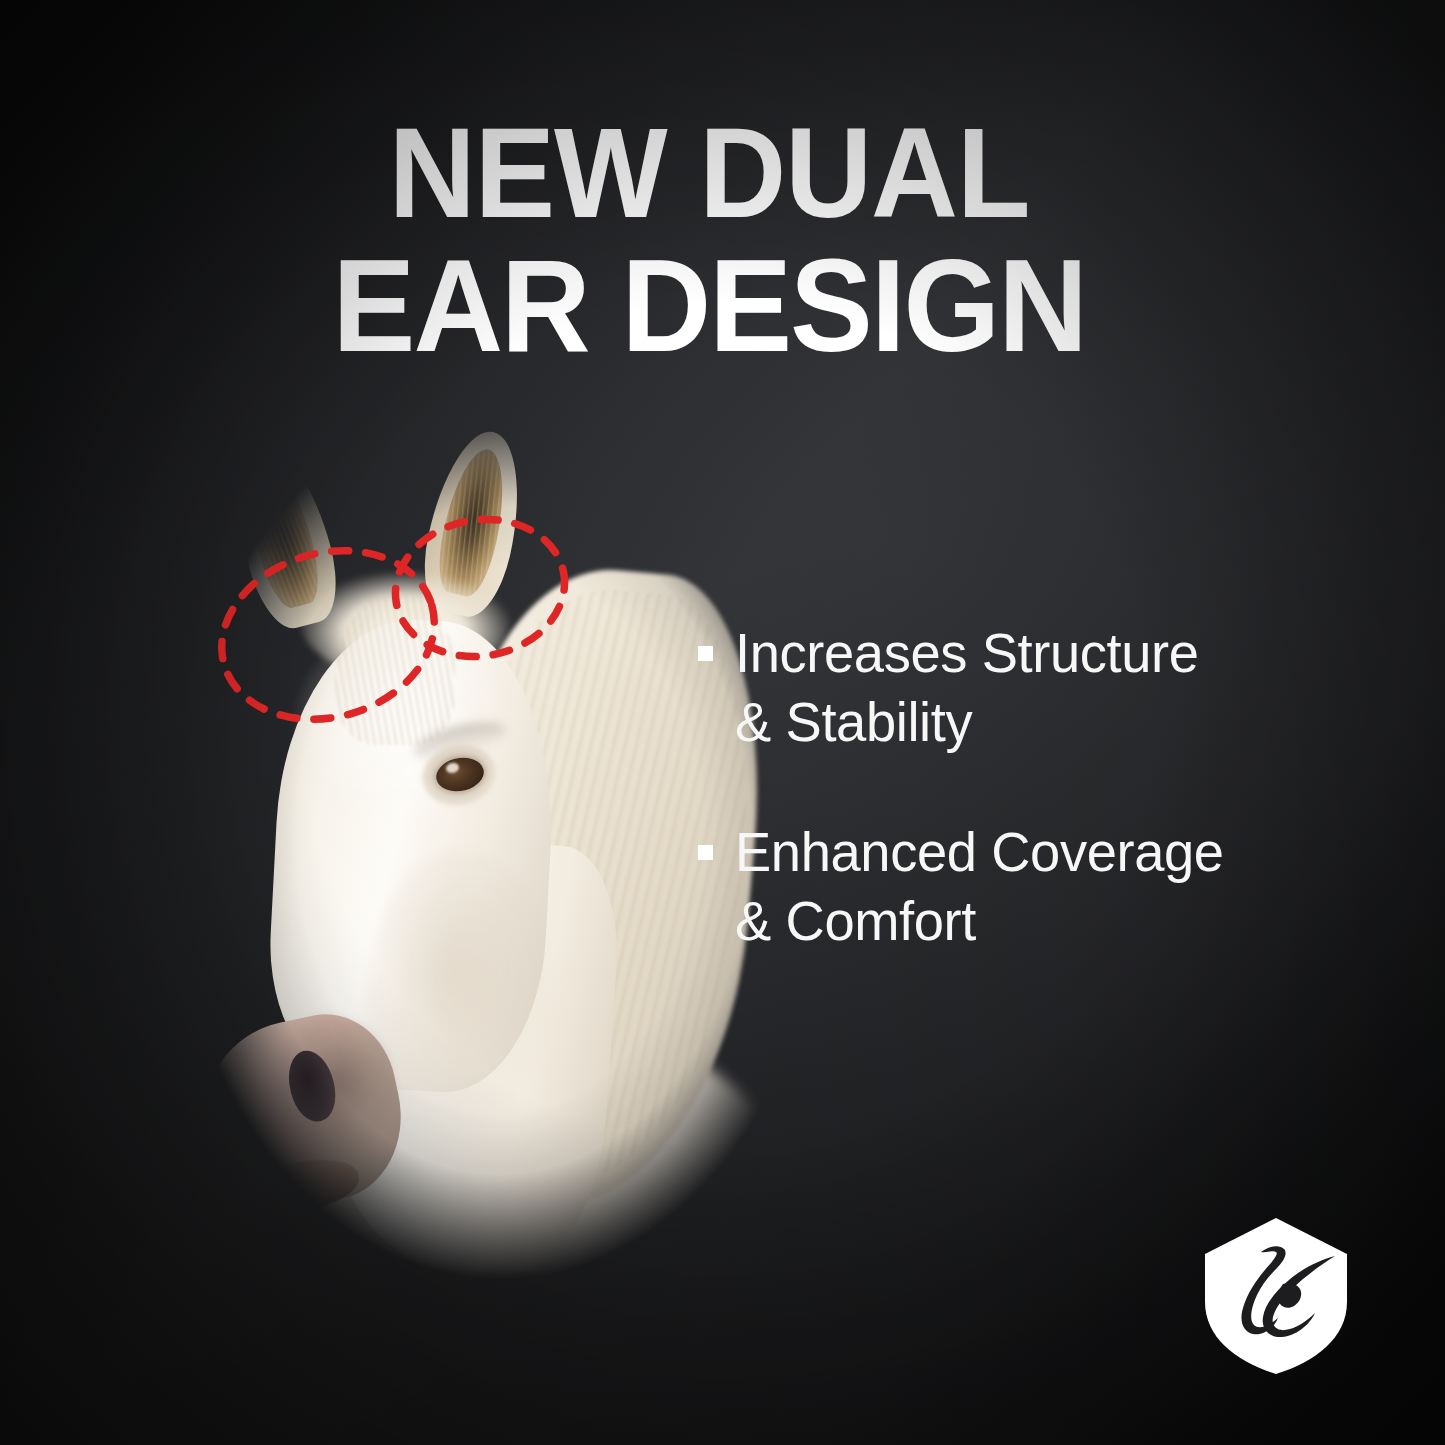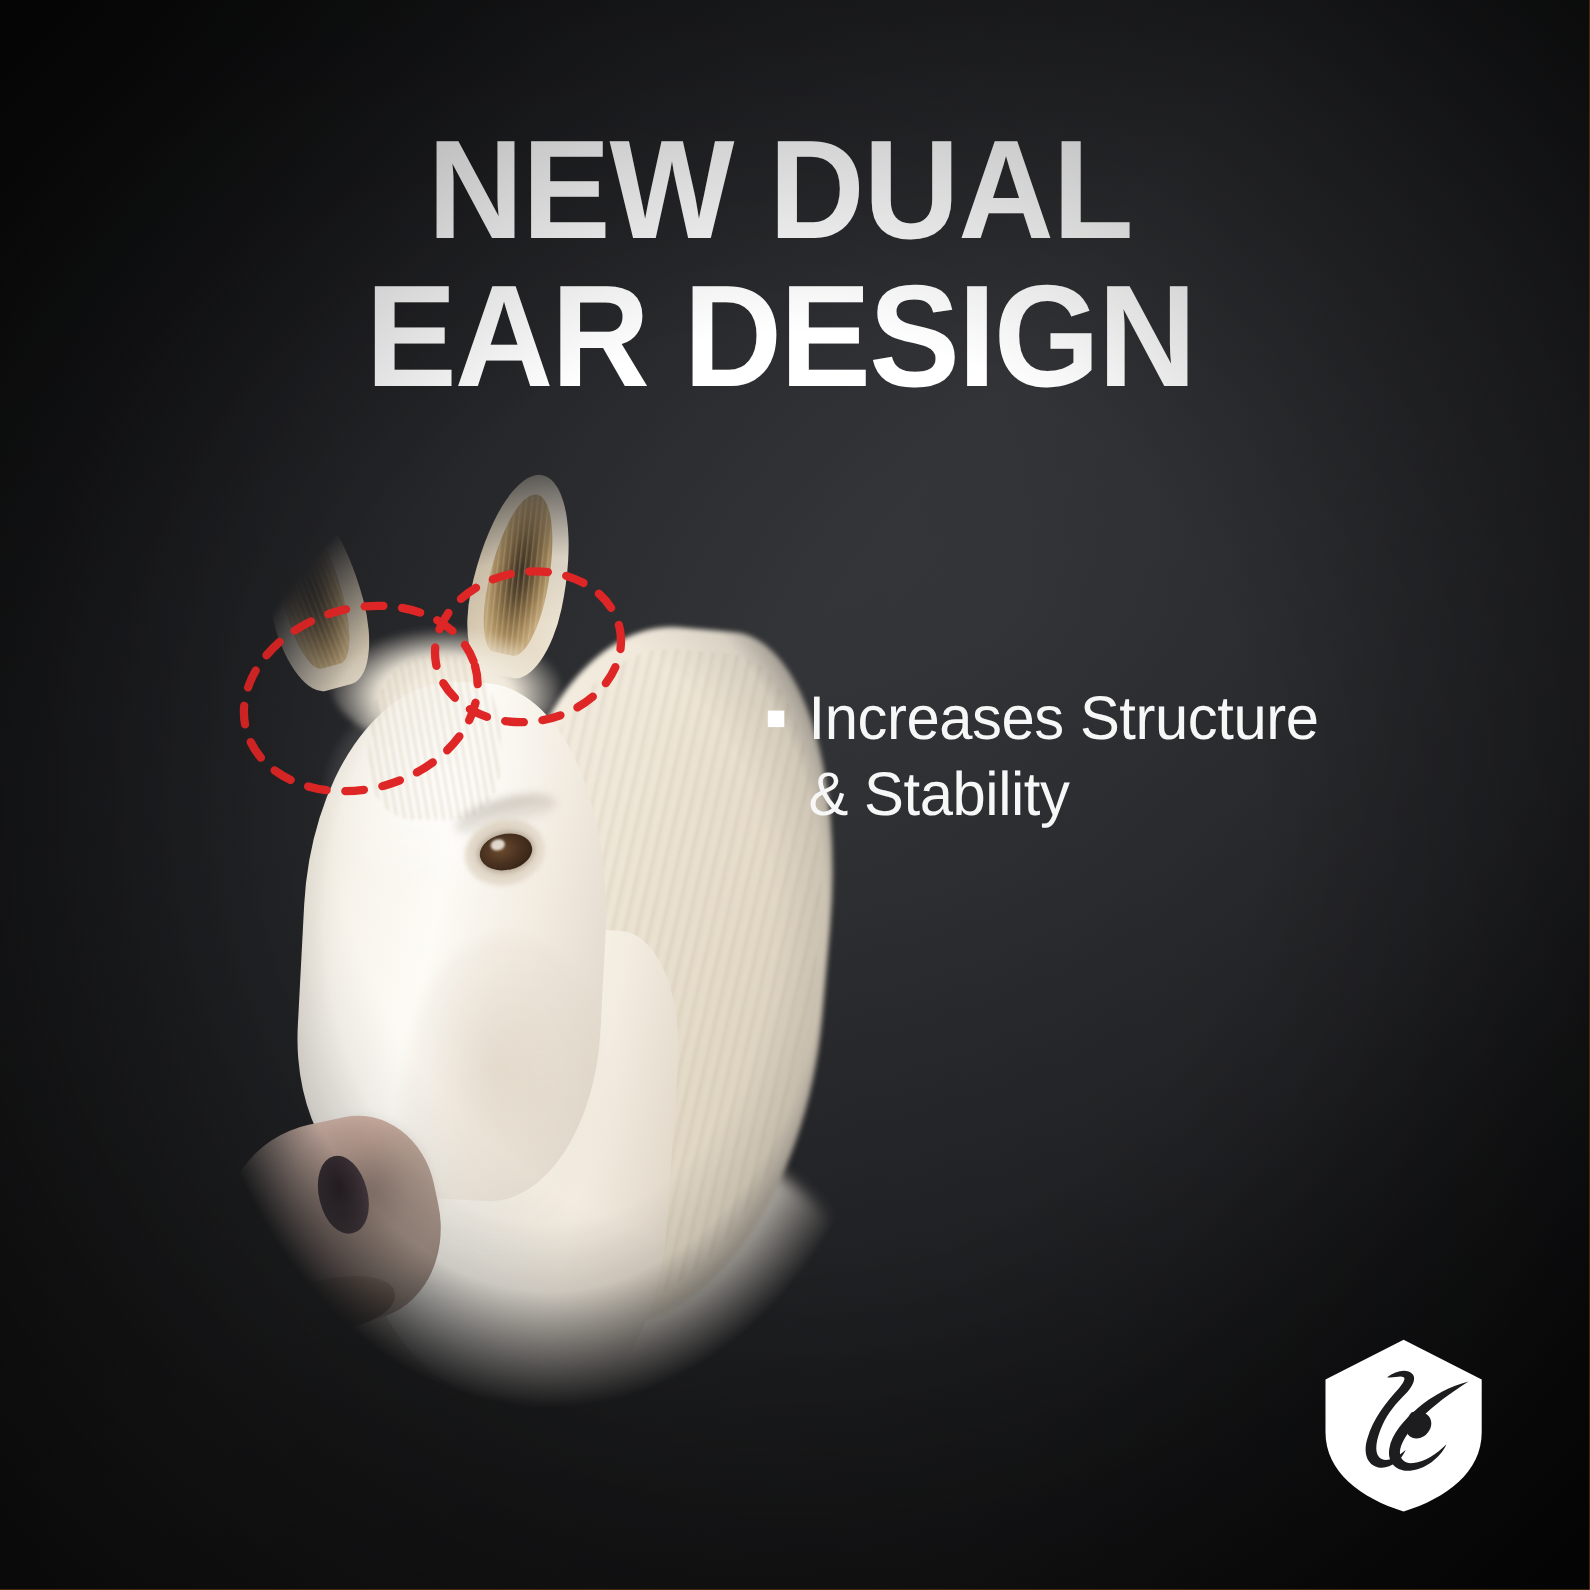--- a/index.html
+++ b/index.html
@@ -6,21 +6,21 @@
     margin: 0;
     padding: 0;
     background: #111;
   }
   #ad-canvas {
     position: relative;
     width: 1445px;
     height: 1445px;
     overflow: hidden;
     font-family: "Liberation Sans", sans-serif;
-    background: #a16207;
+    background: #14532d;
   }
   
   .bg-base {
     position: absolute;
     inset: 0;
     background:
       radial-gradient(ellipse 1150px 900px at 62% 38%,
         #35363a 0%, #303134 28%, #27282b 55%, #1d1e20 78%, #161617 100%);
   }
   .bg-sheen {
@@ -392,20 +392,27 @@
   <div class="features">
 
     <div class="feature-item">
       <span class="bullet-marker"></span>
       <div class="feature-text">
         <span>Increases Structure</span><br>
         <span>&amp; Stability</span>
       </div>
     </div>
 
+    <div class="feature-item">
+      <span class="bullet-marker"></span>
+      <div class="feature-text">
+        <span>Enhanced Coverage</span><br>
+        <span>&amp; Comfort</span>
+      </div>
+    </div>
 
   </div>
 
   <svg class="brand-logo" viewBox="0 0 154 160">
     <path d="M77 2 L148 38 L148 86 C148 122 116 146 77 158 C38 146 6 122 6 86 L6 38 Z" fill="#ffffff"></path>
     <g fill="#1d1d1f">
       <path d="M62 36 C70 30 80 28 85 33 C89 37 85 45 78 52 C71 59 63 68 58 79
                C52 92 50 104 55 109 C60 114 70 110 79 102
                C75 112 64 120 54 118 C44 116 40 105 44 92
                C49 74 62 58 72 47 C77 41 79 37 77 36 C74 34 68 37 62 36 Z"></path>

